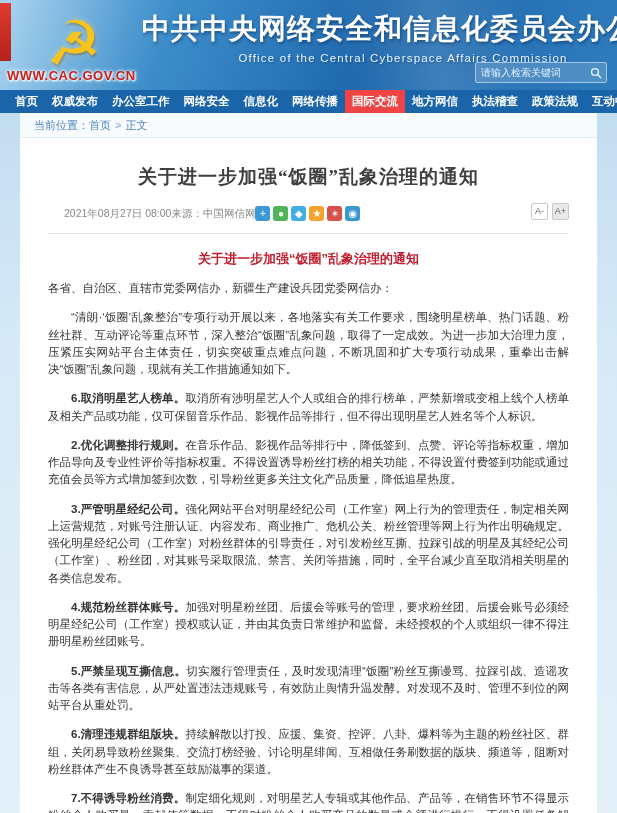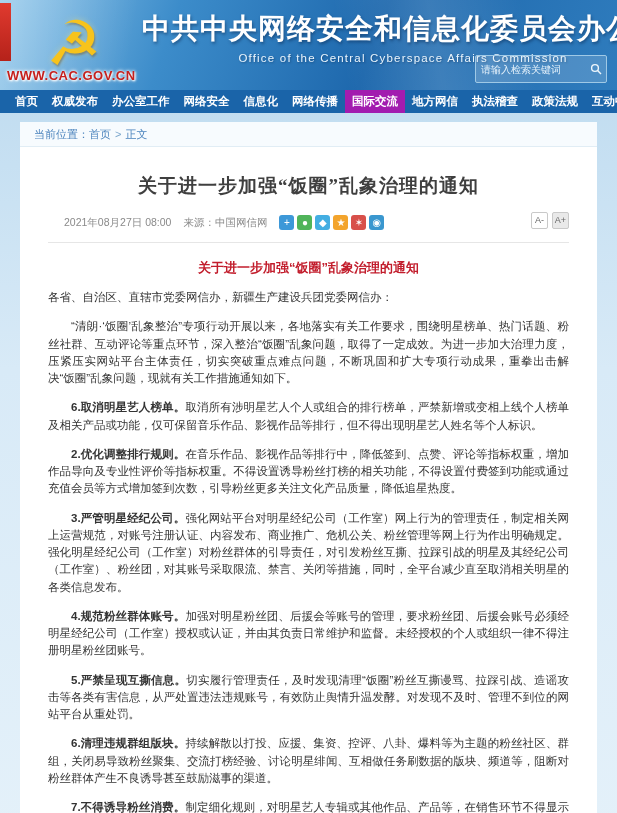--- a/index.html
+++ b/index.html
@@ -17,47 +17,47 @@
   .ribbon { position:absolute; left:0; top:3px; width:11px; height:58px; background:linear-gradient(180deg,#e03a2f,#b5221a); z-index:3; }
   .emblem { position:absolute; left:46px; top:2px; font-size:62px; line-height:84px; color:#f7c31c;
     text-shadow:1px 2px 2px rgba(90,50,0,.35), 0 0 6px rgba(255,230,120,.45); z-index:2; }
   .brand-titles { position:absolute; left:142px; top:10px; z-index:2; text-align:center; }
   .site-title { color:#fff; font-size:28px; font-weight:bold; letter-spacing:1px;
     text-shadow:1px 2px 3px rgba(10,40,80,.5); white-space:nowrap; }
   .site-subtitle { color:#eaf5fd; font-size:11.5px; letter-spacing:1.2px; margin-top:4px;
     text-shadow:1px 1px 2px rgba(10,40,80,.45); }
   .site-url { position:absolute; left:7px; bottom:7px; font-size:13px; font-weight:bold; color:#c5201d;
     letter-spacing:.5px; text-shadow:0 0 3px #fff,0 0 4px #fff,1px 1px 2px #fff; z-index:3; cursor:pointer; }
-  .search { position:absolute; right:10px; bottom:7px; width:132px; height:28px; z-index:3;
+  .search { position:absolute; right:10px; bottom:7px; width:132px; height:21px; z-index:3;
     border:1px solid #9fc9e6; border-radius:2px; background:rgba(255,255,255,.16);
     display:flex; align-items:center; }
   .search input { flex:1; min-width:0; background:transparent; border:0; outline:none;
     font-size:10px; color:#fff; padding:0 5px; font-family:inherit; }
   .search input::placeholder { color:#e3f0fa; }
   .search svg { flex:0 0 auto; margin-right:4px; }
 
   
   .nav { height:23px; background:#1a64a9; display:flex; align-items:stretch;
     justify-content:space-between; padding:0 8px; }
   .nav-item { color:#fff; font-size:11.5px; font-weight:bold; line-height:23px; padding:0 7px;
     white-space:nowrap; cursor:pointer; }
-  .nav-item.active { background:#a21caf; }
+  .nav-item.active { background:#ef4444; }
 
   
   .card { margin:0 20px; background:#fff; min-height:700px; }
   .breadcrumb { height:25px; line-height:25px; background:#f7fbfe; border-bottom:1px solid #e1edf5;
-    font-size:11px; color:#4c84bd; padding-left:14px;margin-top:9px; }
+    font-size:11px; color:#4c84bd; padding-left:14px; }
   .breadcrumb .crumb-link { cursor:pointer; }
   .breadcrumb .crumb-sep { margin:0 4px; color:#7aa6cc; }
 
   .article { padding:16px 28px 14px; }
   .article-title { text-align:center; font-family:"Liberation Serif","DejaVu Serif",serif;
     font-size:19px; font-weight:600; color:#3f3f3f; margin:10px 0 16px; letter-spacing:1px; }
 
-  .meta { position:relative; display:flex; align-items:center; gap:12px;
+  .meta { position:relative; display:flex; align-items:center; gap:0;
     font-size:10.5px; color:#8a8a8a; padding:0 16px 12px; border-bottom:1px solid #e6e6e6; }
   .share-icons { display:flex; gap:3px; }
   .share-icon { width:15px; height:15px; border-radius:3px; color:#fff; font-size:10px;
     line-height:15px; text-align:center; cursor:pointer; }
   .share-icon:nth-child(1){ background:#3d98d8; }
   .share-icon:nth-child(2){ background:#50b45a; }
   .share-icon:nth-child(3){ background:#43aee2; }
   .share-icon:nth-child(4){ background:#f3a42c; }
   .share-icon:nth-child(5){ background:#d8504a; }
   .share-icon:nth-child(6){ background:#3a97cf; }

